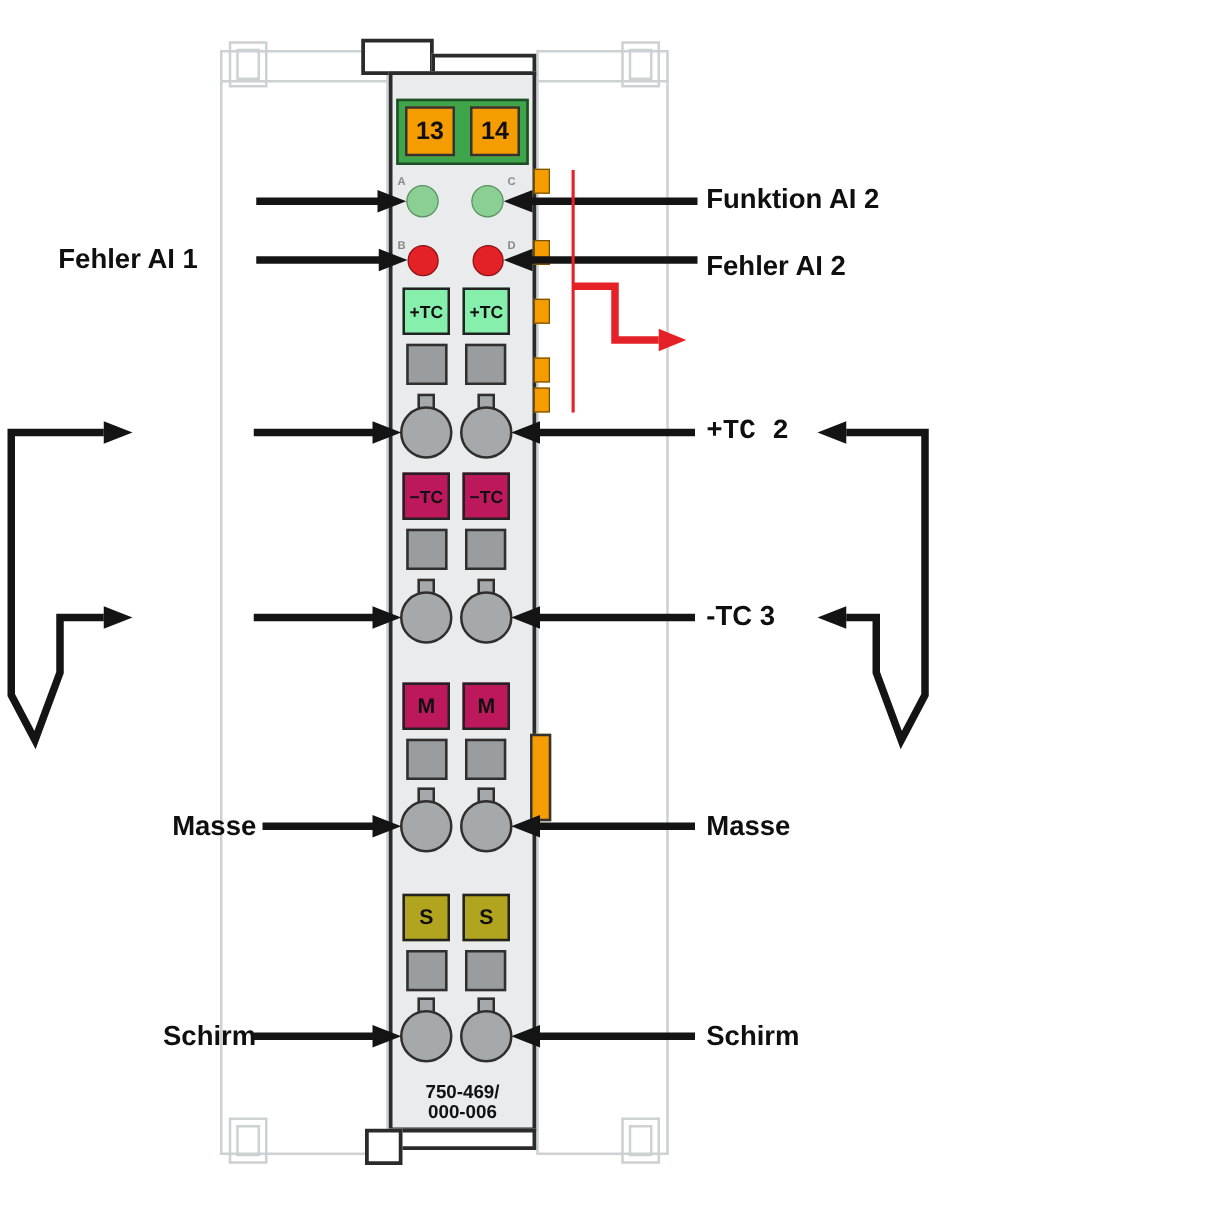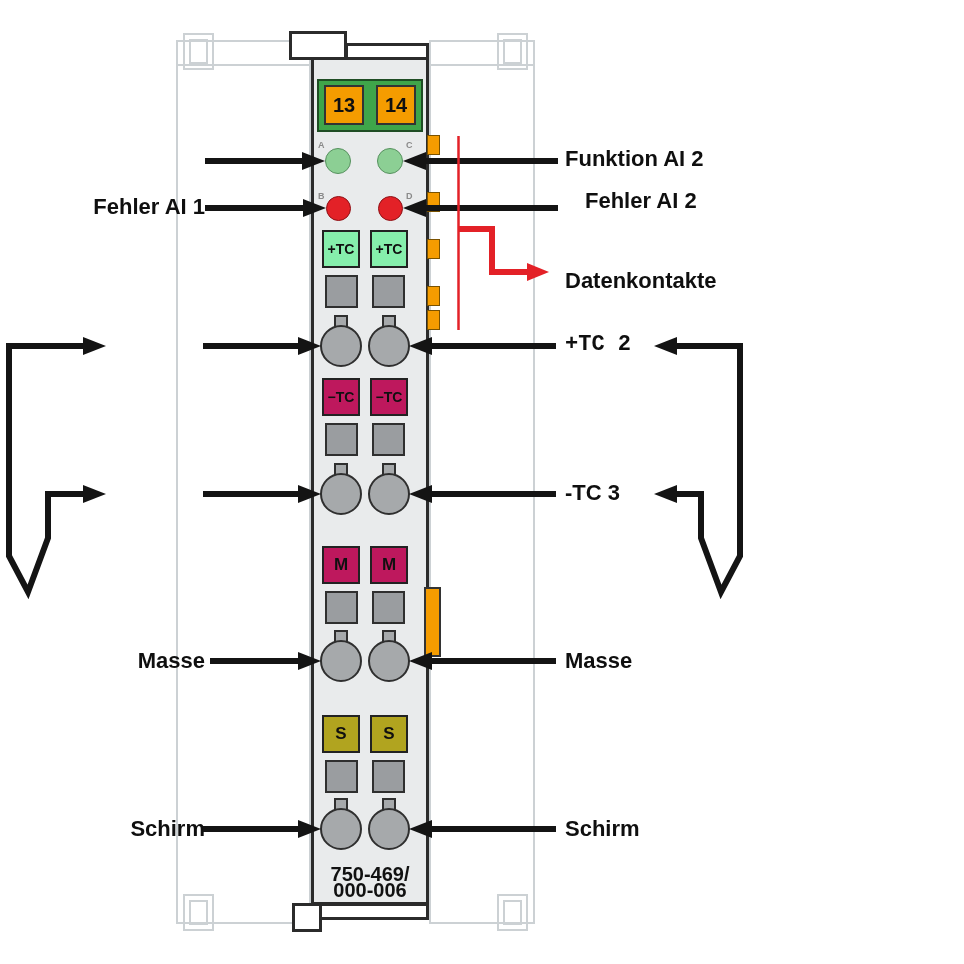--- a/index.html
+++ b/index.html
@@ -26,21 +26,21 @@
   .led-red   { background:#e32127; border:1.5px solid #8e1116; }
   .clamp { position:absolute; box-sizing:border-box; width:42px; height:42px; border-radius:50%; background:#a6a9ab; border:2.5px solid #2f2f2f; }
   .clamp-tab { position:absolute; box-sizing:border-box; width:14px; height:18px; background:#a6a9ab; border:2px solid #2f2f2f; }
   .dcontact { position:absolute; box-sizing:border-box; background:#f59c00; border:1.5px solid #7a5200; }
   .latch { position:absolute; box-sizing:border-box; background:#f59c00; border:2px solid #333; }
   .callout { position:absolute; font-weight:bold; font-size:22px; color:#0f0f0f; white-space:nowrap; }
   .callout-left { left:0; width:205px; text-align:right; }
   .callout-right { left:565px; text-align:left; }
   .ledletter { position:absolute; font-size:9px; color:#8a8a8a; font-weight:bold; }
   .partnum { position:absolute; left:311px; top:866px; width:118px; text-align:center;
-             font-weight:bold; font-size:20px; line-height:16px; color:#111; }
+             font-weight:bold; font-size:15px; line-height:16px; color:#111; }
   svg.overlay { position:absolute; left:0; top:0; z-index:50; pointer-events:none; }
 </style>
 </head>
 <body>
 
 <div class="canvas">
 
   <div class="ghost" style="left:176px; top:40px; width:135px; height:884px;"></div>
   <div class="ghost" style="left:183px; top:33px; width:31px; height:37px;"></div>
   <div class="ghost" style="left:189px; top:39px; width:19px; height:25px;"></div>
@@ -209,25 +209,24 @@
 
     <g>
       <line x1="458.5" y1="136" x2="458.5" y2="330" stroke="#e32127" stroke-width="2.5"></line>
     </g>
     <g>
       <polyline points="459,229 492,229 492,272 527,272" stroke="#e32127" stroke-width="6" fill="none"></polyline>
       <polygon points="549,272 527,263 527,281" fill="#e32127"></polygon>
     </g>
   </svg>
 
-  <div class="callout callout-left" style="top:194px;">Fehler AI 1</div>
+  <div class="callout callout-left" style="top:194px;text-align:center;">Fehler AI 1</div>
   <div class="callout callout-left" style="top:648px;">Masse</div>
   <div class="callout callout-left" style="top:816px;">Schirm</div>
 
   <div class="callout callout-right" style="top:146px;">Funktion AI 2</div>
-  <div class="callout callout-right" style="top:188px;margin-left:20px;">Fehler AI 2</div>
-  <div class="callout callout-right" style="top:268px;">Datenkontakte</div>
+  <div class="callout callout-right" style="top:200px;">Fehler AI 2</div>
   <div class="callout callout-right" style="top:332px;font-family:Liberation Mono, monospace;">+TC 2</div>
   <div class="callout callout-right" style="top:480px;">-TC 3</div>
   <div class="callout callout-right" style="top:648px;">Masse</div>
   <div class="callout callout-right" style="top:816px;">Schirm</div>
 
 </div>
 
 </body></html>

